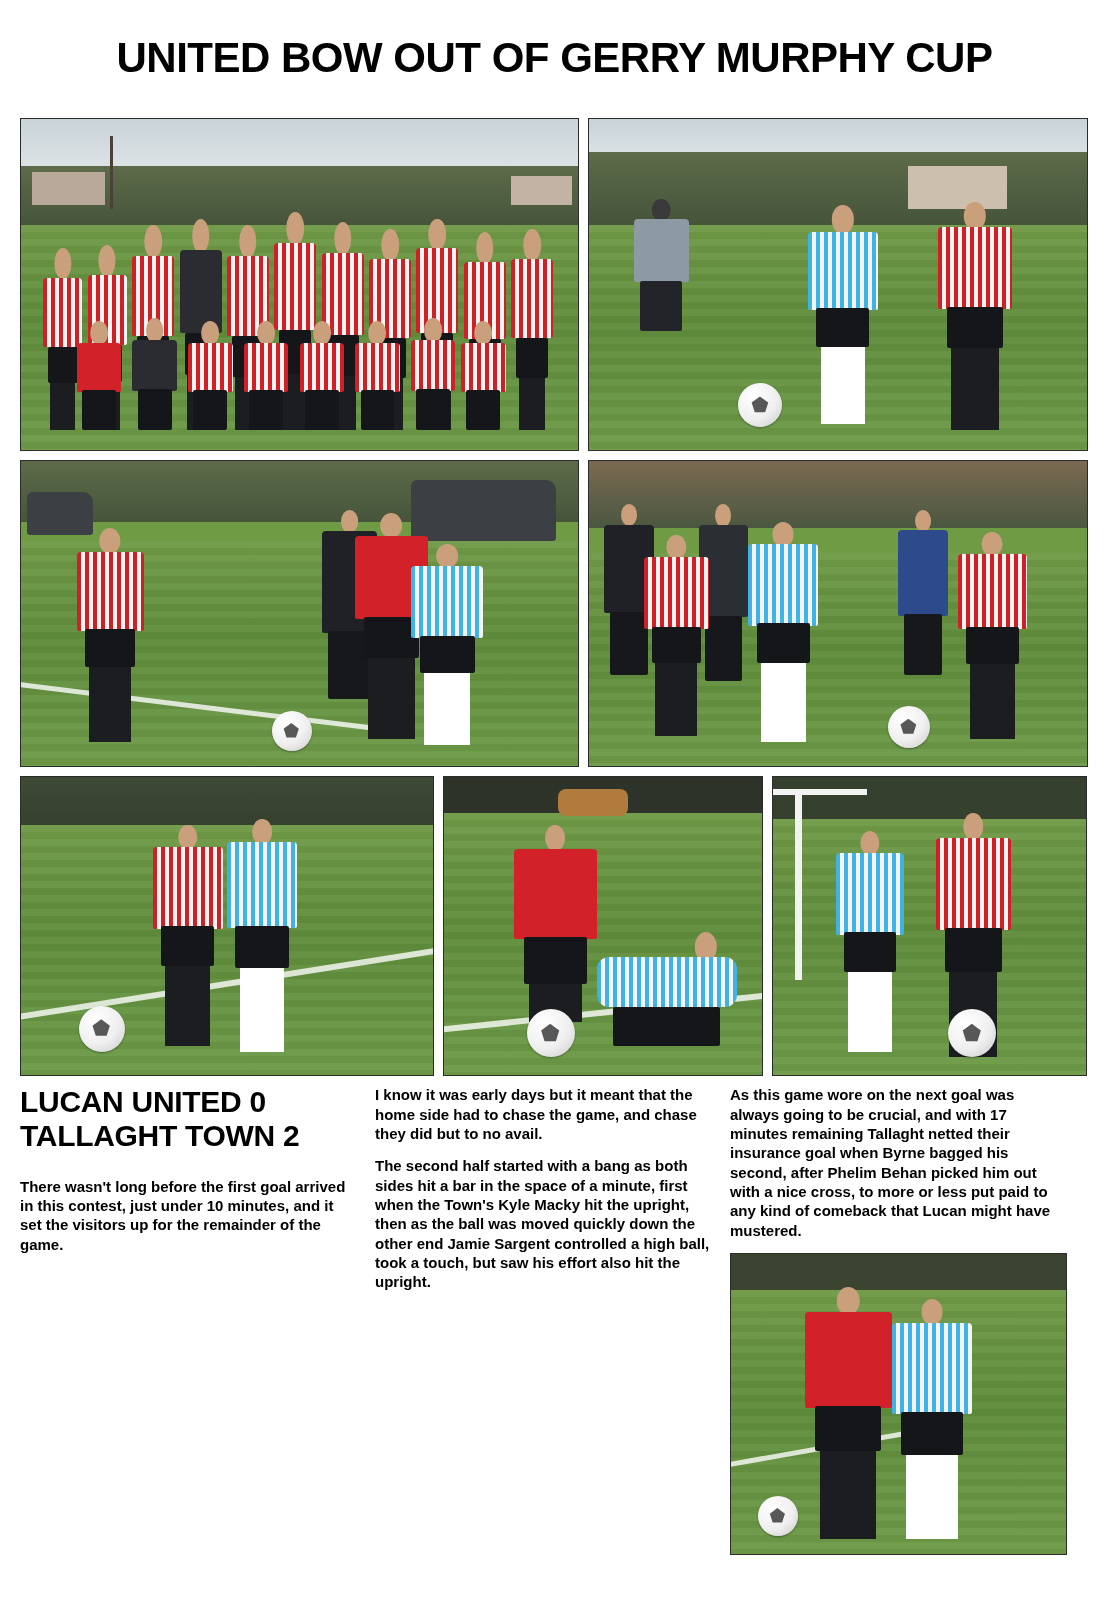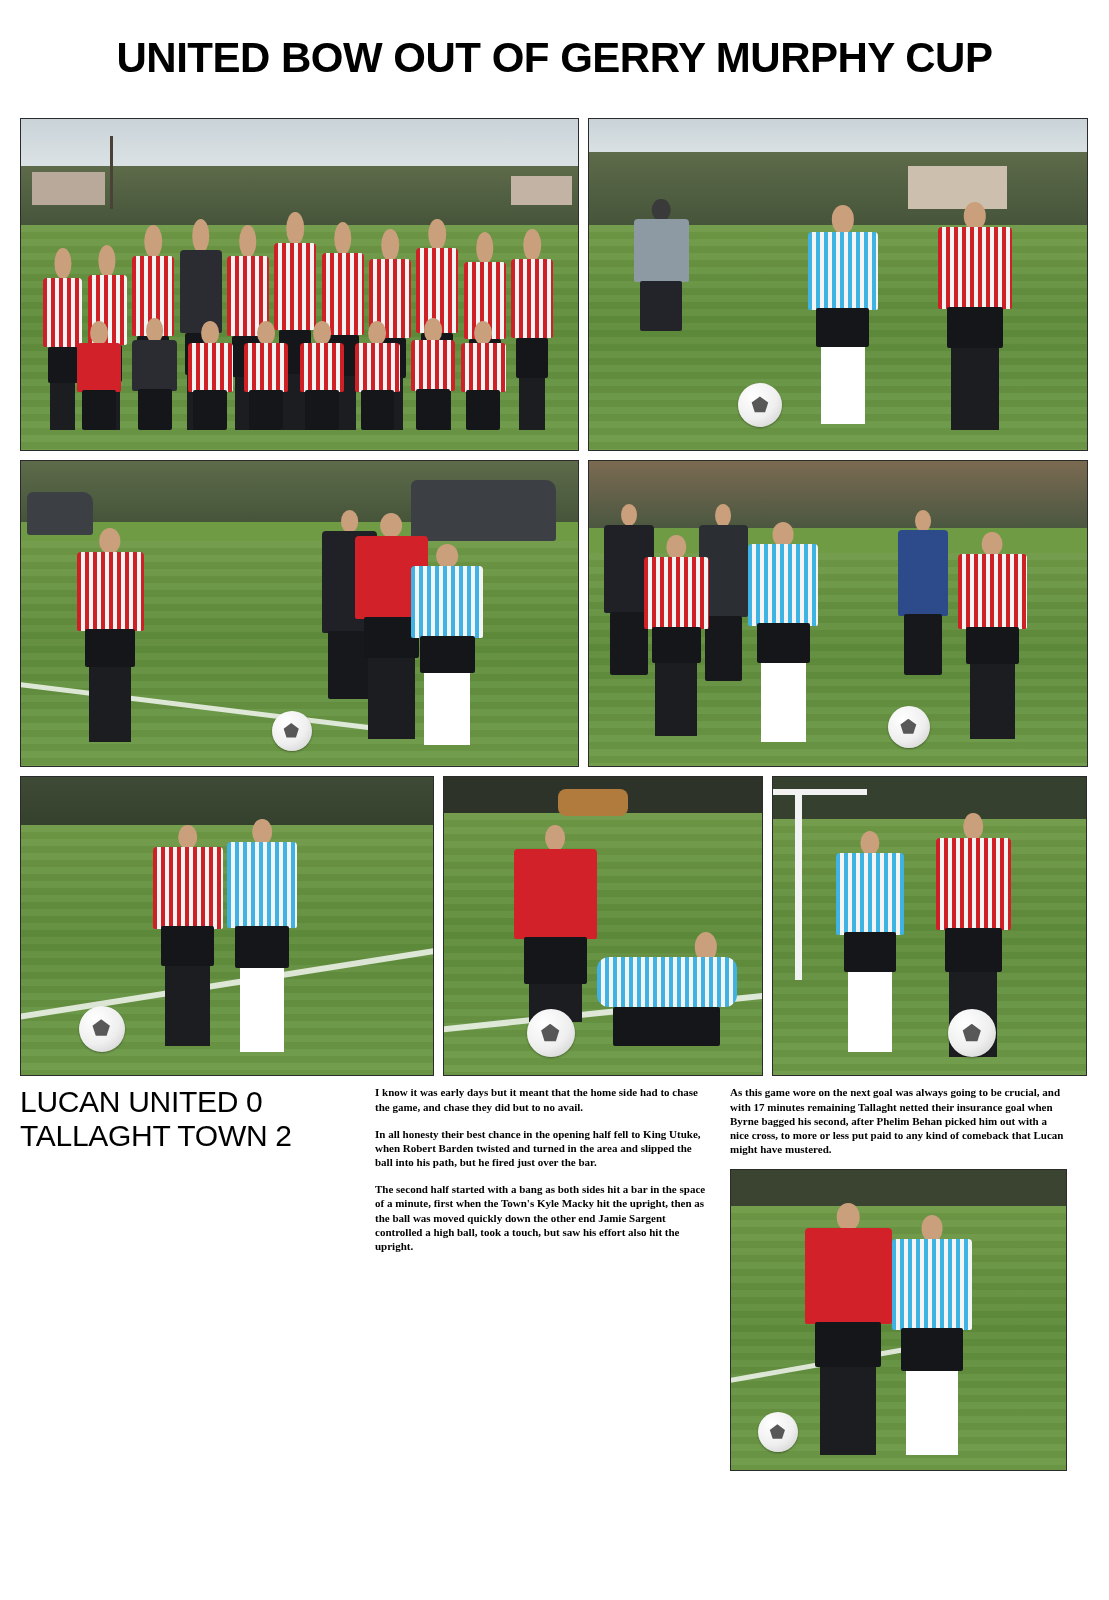--- a/index.html
+++ b/index.html
@@ -149,31 +149,30 @@
     display: flex;
     gap: 18px;
     margin-top: 4px;
   }
   .col {
     width: 337px;
     flex: 0 0 337px;
   }
   .subhead {
     font-size: 30px;
-    font-weight: normal;
+    font-weight: bold;
     line-height: 1.12;
     margin-bottom: 24px;
     letter-spacing: -0.3px;
   }
   .para {
-    font-size: 11px;
+    font-size: 15px;
     line-height: 1.29;
     margin: 0 0 13px 0;
     font-weight: 600;
-    font-family: Liberation Serif, serif;
   }
   .col-3 .inline-photo {
     margin-top: 8px;
     height: 302px;
   }
 </style>
 </head>
 <body>
 
 <div class="page">
@@ -492,25 +491,25 @@
 
         <div class="ball" style="left:56%;bottom:6%;width:48px;height:48px;"></div>
       </div>
     </div>
   </div>
 
   <div class="article">
 
     <div class="col col-1">
       <div class="subhead">LUCAN UNITED 0 TALLAGHT TOWN 2</div>
+      <p class="para">There wasn't long before the first goal arrived in this contest, just under 10 minutes, and it set the visitors up for the remainder of the game.</p>
     </div>
 
     <div class="col col-2">
       <p class="para">I know it was early days but it meant that the home side had to chase the game, and chase they did but to no avail.</p>
-      <p class="para">In all honesty their best chance in the opening half fell to King Utuke, when Robert Barden twisted and turned in the area and slipped the ball into his path, but he fired just over the bar.</p>
       <p class="para">The second half started with a bang as both sides hit a bar in the space of a minute, first when the Town's Kyle Macky hit the upright, then as the ball was moved quickly down the other end Jamie Sargent controlled a high ball, took a touch, but saw his effort also hit the upright.</p>
     </div>
 
     <div class="col col-3">
       <p class="para">As this game wore on the next goal was always going to be crucial, and with 17 minutes remaining Tallaght netted their insurance goal when Byrne bagged his second, after Phelim Behan picked him out with a nice cross, to more or less put paid to any kind of comeback that Lucan might have mustered.</p>
 
       <div class="photo inline-photo" style="width:337px;">
         <div class="scene">
           <div class="hedge" style="top:0;height:14%;background:#3a4431;"></div>
           <div class="grass" style="top:12%;"></div>

